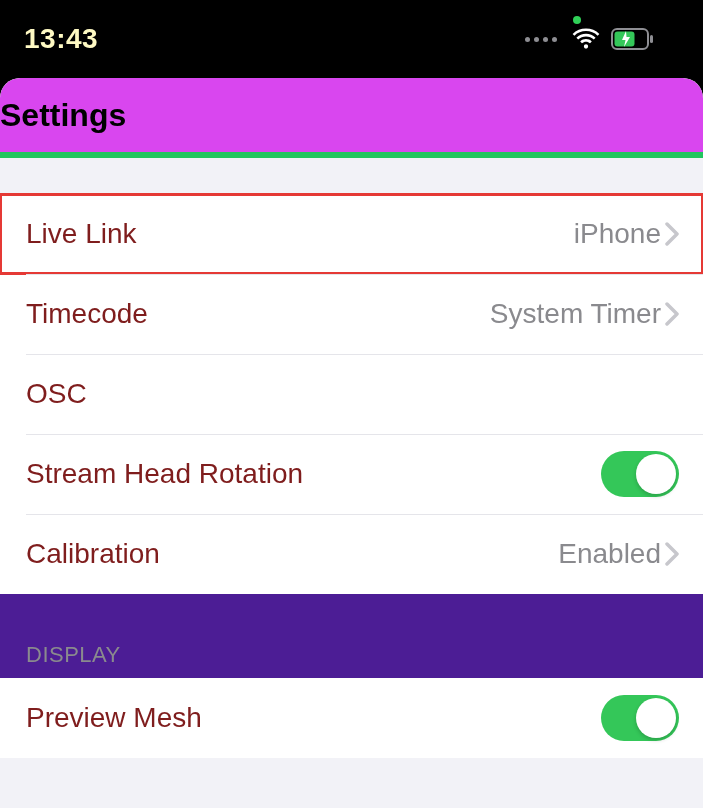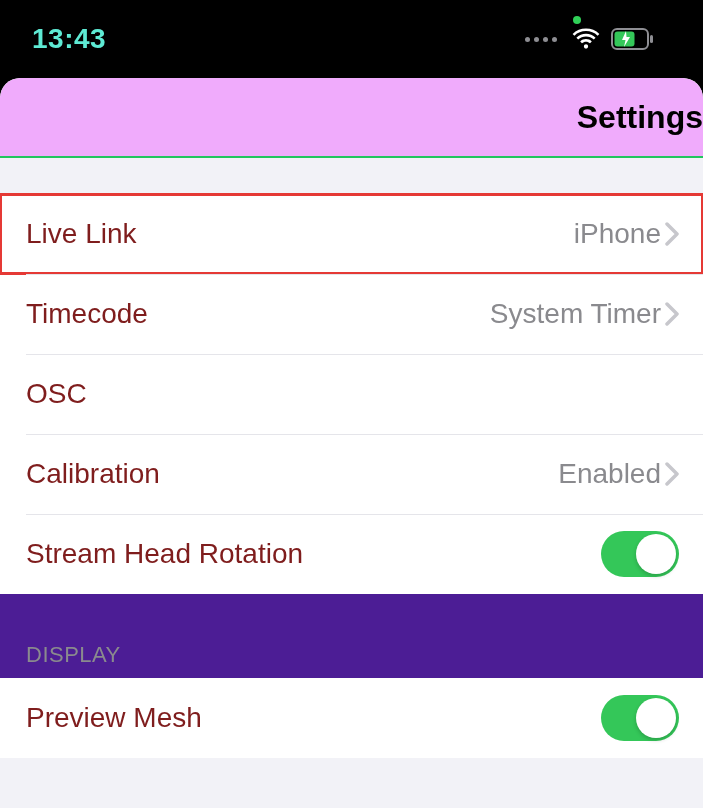--- a/index.html
+++ b/index.html
@@ -9,22 +9,22 @@
     font-family: -apple-system, "Helvetica Neue", Helvetica, Arial, sans-serif;
     background: #000;
     overflow: hidden;
   }
   .status-bar {
     height: 78px;
     background: #000;
     display: flex;
     align-items: center;
     justify-content: space-between;
-    padding: 0 48px 0 32px;
-    color: #5eead4;
+    padding: 0 48px 0 24px;
+    color: #fef9c3;
   }
   .status-time {
     font-size: 28px;
     font-weight: 600;
     letter-spacing: 0.5px;
   }
   .status-right {
     display: flex;
     align-items: center;
     gap: 10px;
@@ -53,28 +53,28 @@
   .battery-icon svg { display: block; }
 
   .sheet {
     background: #f2f2f7;
     border-top-left-radius: 20px;
     border-top-right-radius: 20px;
     height: calc(808px - 78px);
     overflow: hidden;
   }
   .nav-header {
-    background: #f0abfc;
+    background: #d946ef;
     border-top-left-radius: 20px;
     border-top-right-radius: 20px;
     height: 80px;
     display: flex;
     align-items: center;
-    justify-content: flex-end;
-    border-bottom: 2px solid #22c55e;
+    justify-content: flex-start;
+    border-bottom: 6px solid #22c55e;
   }
   .nav-title {
     font-size: 32px;
     font-weight: 700;
     color: #000;
   }
   .section-gap {
     height: 36px;
     background: #f2f2f7;
   }
@@ -206,48 +206,48 @@
             </svg>
         </div>
       </div>
     </div>
 
     <div class="row">
       <div class="row-label">OSC</div>
     </div>
 
     <div class="row">
+      <div class="row-label">Stream Head Rotation</div>
+      <div class="row-right">
+        <div class="toggle on">
+          <div class="toggle-knob"></div>
+        </div>
+      </div>
+    </div>
+
+    <div class="row">
       <div class="row-label">Calibration</div>
       <div class="row-right">
         <div class="row-value">Enabled</div>
         <div class="chevron">
           <svg width="14" height="24" viewBox="0 0 14 24">
               <path d="M2 2 L12 12 L2 22" stroke="#c7c7cc" stroke-width="3.5" fill="none" stroke-linecap="round" stroke-linejoin="round"></path>
             </svg>
         </div>
       </div>
     </div>
 
-    <div class="row">
-      <div class="row-label">Stream Head Rotation</div>
+  </div>
+
+  <div class="section-header">DISPLAY</div>
+
+  <div class="list">
+    <div class="row">
+      <div class="row-label">Preview Mesh</div>
       <div class="row-right">
         <div class="toggle on">
           <div class="toggle-knob"></div>
         </div>
       </div>
     </div>
-
-  </div>
-
-  <div class="section-header">DISPLAY</div>
-
-  <div class="list">
-    <div class="row">
-      <div class="row-label">Preview Mesh</div>
-      <div class="row-right">
-        <div class="toggle on">
-          <div class="toggle-knob"></div>
-        </div>
-      </div>
-    </div>
   </div>
 
 </div>
 
 </body></html>

